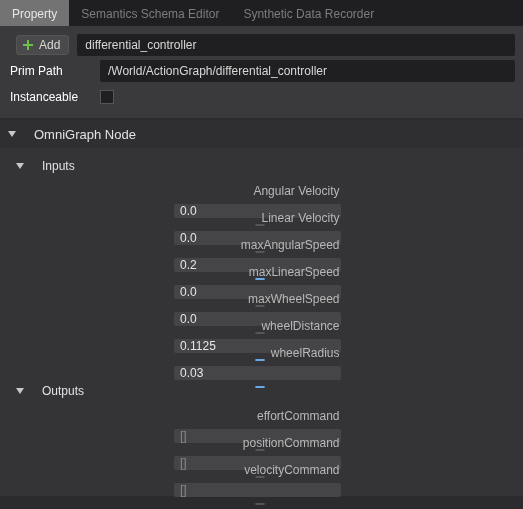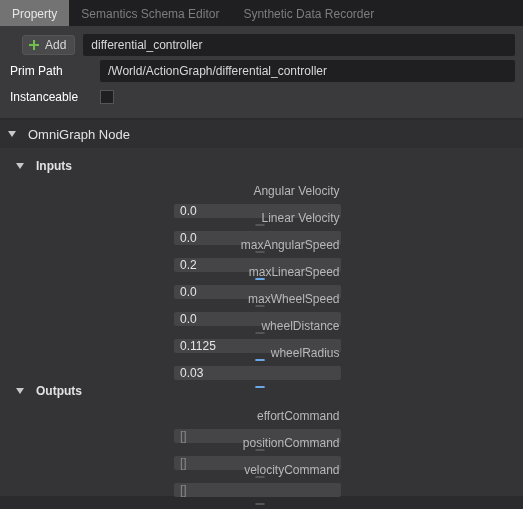--- a/index.html
+++ b/index.html
@@ -6,30 +6,30 @@
   body { background: #2b2b2d; color: #c8c8c8; font-size: 12px; width: 523px; height: 509px; overflow: hidden; }
 
   
   .tabs { display: flex; background: #1f1f21; height: 26px; align-items: stretch; }
   .tab { padding: 6px 12px 4px 12px; color: #7d7d7d; cursor: pointer; font-size: 12px; display:flex; align-items:center;}
   .tab.active { background: #737373; color: #e6e6e6; }
 
   
   .topform { background: #3a3a3c; padding: 6px 8px 8px 8px; }
   .row { display: flex; align-items: center; height: 26px; gap: 8px; }
-  .addbtn { display: flex; align-items: center; background: #4a4a4c; border:1px solid #555; border-radius:3px; padding: 2px 8px 2px 4px; color:#d8d8d8; cursor:pointer; margin-left:14px;}
+  .addbtn { display: flex; align-items: center; background: #4a4a4c; border:1px solid #555; border-radius:3px; padding: 2px 8px 2px 4px; color:#d8d8d8; cursor:pointer; margin-left:8px;}
   .addbtn svg { margin-right:4px; }
   .label-col { width: 84px; color: #ffffff; text-align:left; padding-left:2px;}
   .textinput { flex:1; background:#1f1f21; border:none; color:#d8d8d8; padding:4px 8px; height:22px; font-size:12px; border-radius:2px;}
   .checkbox { width:14px; height:14px; background:#1f1f21; border:1px solid #555; }
 
   
   .panel { background: #343436; margin-top:2px; padding-bottom:6px;}
-  .section-hdr { display:flex; align-items:center; height:28px; padding:0 8px; background:#2f2f31; color:#e2e2e2; font-size:13px; gap:12px; cursor:pointer;}
-  .section-hdr.sub { background:#343436; font-weight:bold; font-size:12px; padding-left:16px;}
+  .section-hdr { display:flex; align-items:center; height:28px; padding:0 8px; background:#2f2f31; color:#e2e2e2; font-size:13px; gap:18px; cursor:pointer;}
+  .section-hdr.sub { background:#343436; font-weight:normal; font-size:12px; padding-left:16px;}
   .tri { width:0;height:0;border-left:4px solid transparent;border-right:4px solid transparent;border-top:6px solid #c8c8c8; }
 
   
   .prop-row { display:flex; align-items:center; height:27px; padding:0 8px 0 0; gap:6px;flex-direction:column;}
   .prop-label { width:180px; text-align:right; color:#b8b8b8; padding-right:8px; font-size:12px;}
   .prop-value { flex:1; background:#454547; border:none; color:#e6e6e6; text-align:left; height:20px; font-size:12px; border-radius:2px; padding:0 6px;}
   .prop-value.arr { text-align:left; color:#888;}
   .dot { width:10px; height:10px; border-radius:2px; background:#3a3a3c; border:1px solid #555; margin-left:4px;}
   .dot.active { background:#6aa7e8; border-color:#6aa7e8;}
   .spacer { height:4px; }

